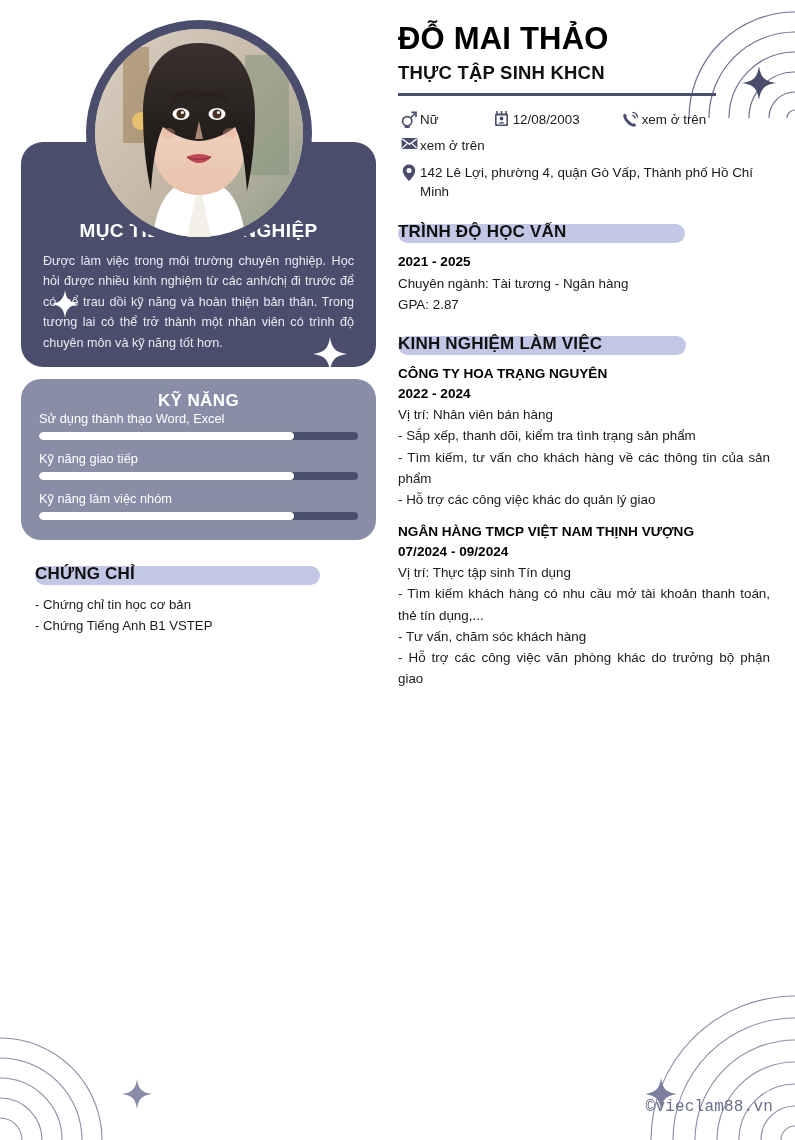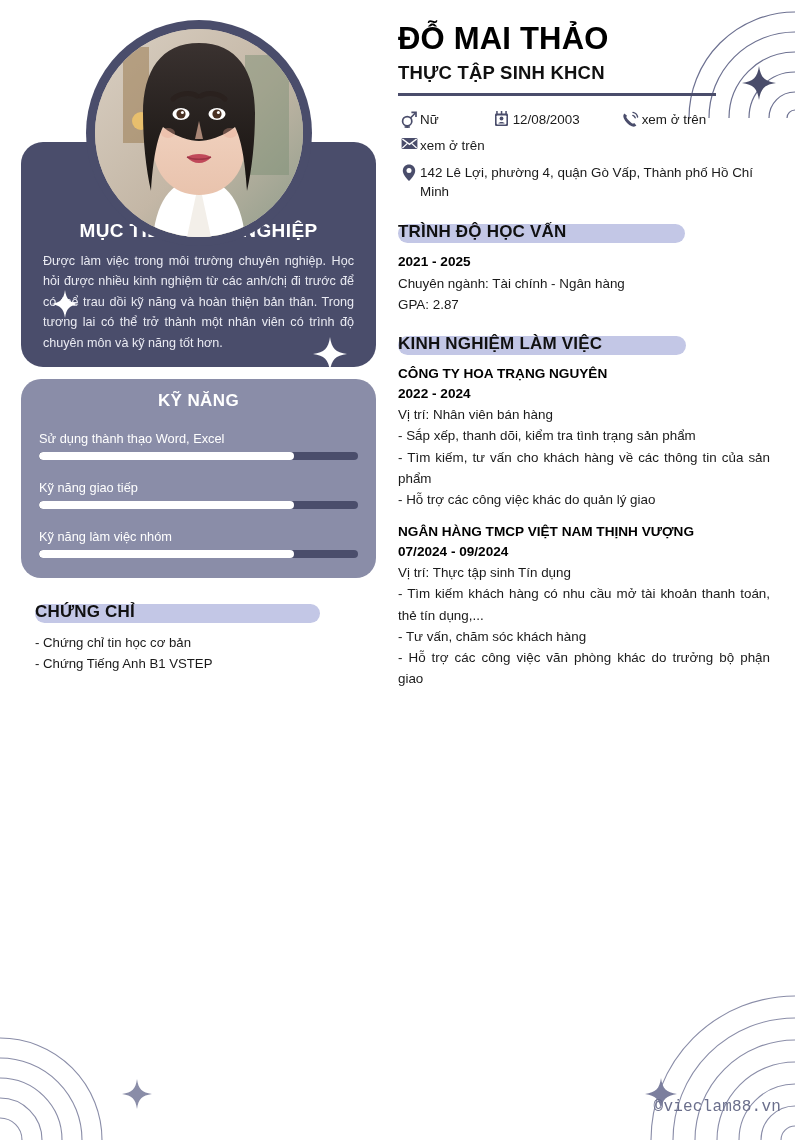--- a/index.html
+++ b/index.html
@@ -88,21 +88,20 @@
     font-weight: bold;
     text-align: center;
     letter-spacing: .4px;
   }
   .skill-row { margin-bottom: 11px; }
   .skill-row:last-child { margin-bottom: 2px; }
   .skill-label {
     color: #ffffff;
     font-size: 12.8px;
     margin-bottom: 6px;
-    margin-top: 20px;
   }
   .skill-bar {
     height: 8px;
     border-radius: 5px;
     background: #4a4d6b;
     overflow: hidden;
   }
   .skill-fill {
     height: 100%;
     background: #ffffff;
@@ -209,21 +208,21 @@
   .entry-line {
     font-size: 13.4px;
     color: #1a1a1a;
     line-height: 1.58;
     text-align: justify;
   }
   .entry-gap { margin-top: 12px; }
 
   .watermark {
     position: absolute;
-    right: 14px; bottom: 24px;
+    right: 22px; bottom: 24px;
     font-family: "Liberation Mono", "DejaVu Sans Mono", monospace;
     font-size: 16px;
     color: #6b6f8c;
     letter-spacing: .2px;
   }
 </style>
 </head>
 <body>
 
 <div id="page">
@@ -440,21 +439,21 @@
       </div>
       <div class="ctext">142 Lê Lợi, phường 4, quận Gò Vấp, Thành phố Hồ Chí Minh</div>
     </div>
 
     <div class="sec sec-first">
       <div class="pill-head">
         <div class="pill-bg" style="width:287px;"></div>
         <span class="pill-text">TRÌNH ĐỘ HỌC VẤN</span>
       </div>
       <div class="entry-date">2021 - 2025</div>
-      <div class="entry-line">Chuyên ngành: Tài chính - Ngân hàng</div>
+      <div class="entry-line">Chuyên ngành: Tài tương - Ngân hàng</div>
       <div class="entry-line">GPA: 2.87</div>
     </div>
 
     <div class="sec">
       <div class="pill-head">
         <div class="pill-bg" style="width:288px;"></div>
         <span class="pill-text">KINH NGHIỆM LÀM VIỆC</span>
       </div>
 
       <div>

